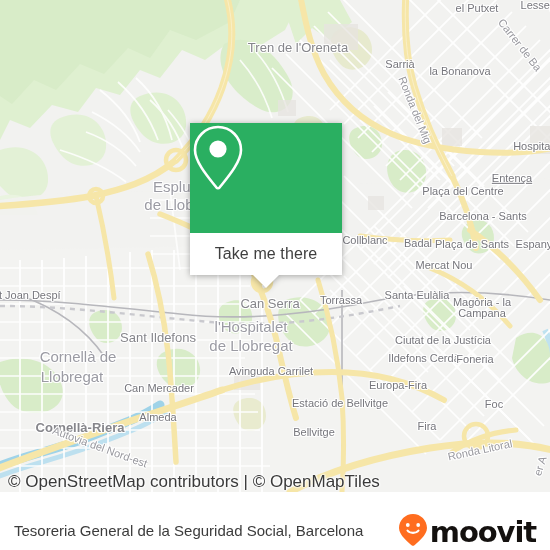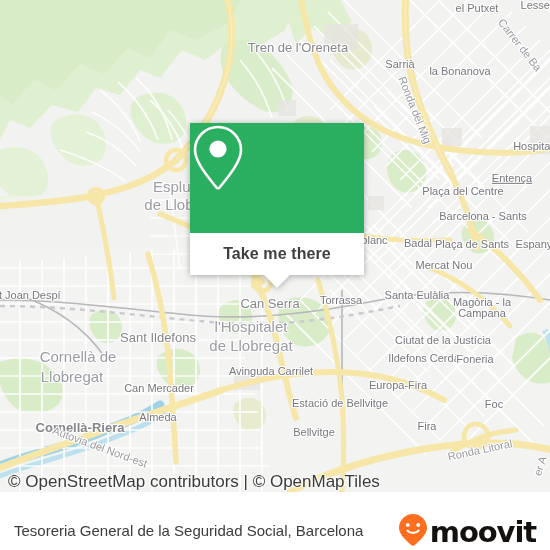--- a/index.html
+++ b/index.html
@@ -57,23 +57,22 @@
     font-family:"Liberation Sans", sans-serif;
   }
   #brand{display:flex;align-items:flex-end;gap:2px;}
   #brand-word{
     font-size:29px;color:#14110f;font-weight:bold;letter-spacing:-1.1px;
     font-family:"DejaVu Sans", sans-serif;line-height:1;
   }
 
   
   #popup{
-    position:absolute;left:190px;top:123px;width:174px;
+    position:absolute;left:190px;top:123px;width:152px;
     filter:drop-shadow(0 1px 3px rgba(0,0,0,.32));
-    font-weight:bold;
   }
   #popup-head{
     width:100%;height:110px;background:#2aaf61;
     display:flex;align-items:center;justify-content:center;
   }
   #popup-body{
     width:100%;height:42px;background:#fff;
     display:flex;align-items:center;justify-content:center;
     position:relative;
   }

